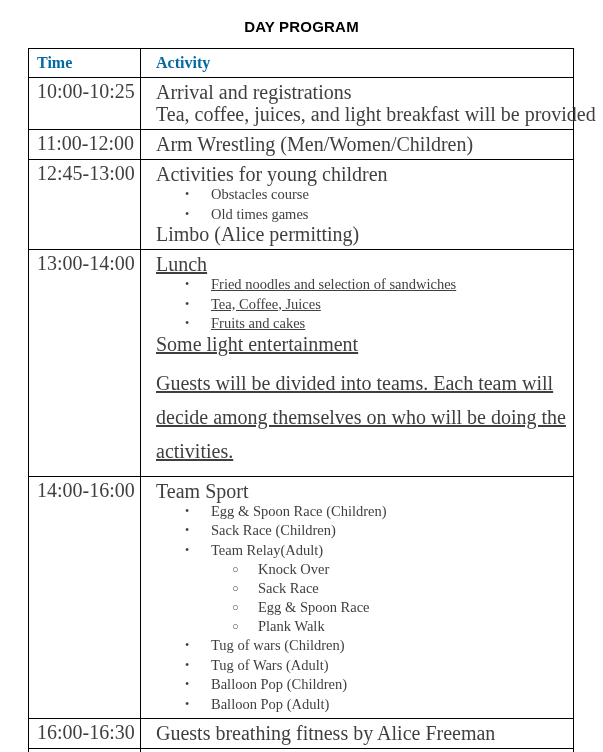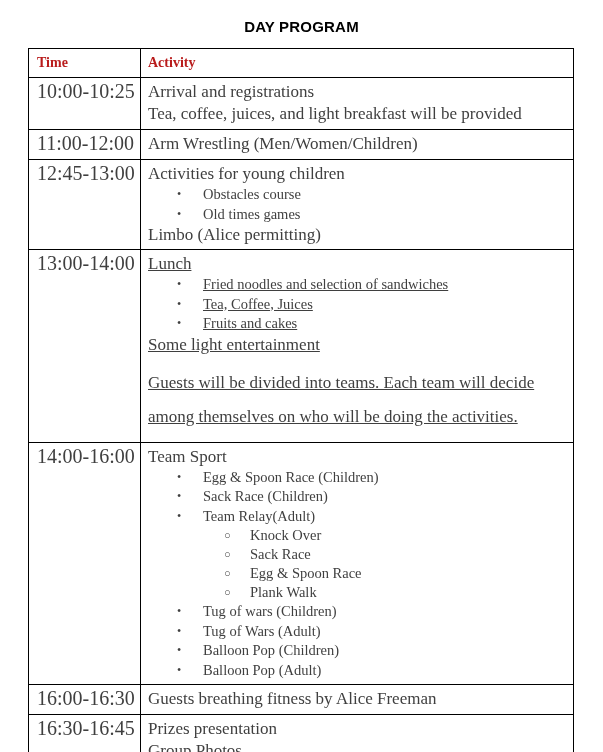--- a/index.html
+++ b/index.html
@@ -41,38 +41,39 @@
   table.program td, table.program th {
     border: 1px solid #000000;
     vertical-align: top;
     padding: 0;
   }
   col.c-time { width: 112px; }
   col.c-act  { width: 433px; }
 
   .cell {
     padding: 3px 6px 4px 7px;
+    margin-left: 8px;
   }
   .cell-time {
     padding: 3px 6px 4px 8px;
     font-size: 20px;
     line-height: 20px;
     white-space: nowrap;
   }
   .hdr .cell,
   .hdr .cell-time {
     font-weight: bold;
-    font-size: 14px;
-    color: #b91c1c;
+    font-size: 16px;
+    color: #0369a1;
     line-height: 21px;
     padding-top: 3px;
     padding-bottom: 4px;
   }
   .line {
-    font-size: 17px;
+    font-size: 20px;
     line-height: 22px;
     white-space: nowrap;
   }
   .line.wrapline {
     white-space: normal;
     line-height: 34px;
   }
   .line.tight {
     line-height: 21px;
   }

